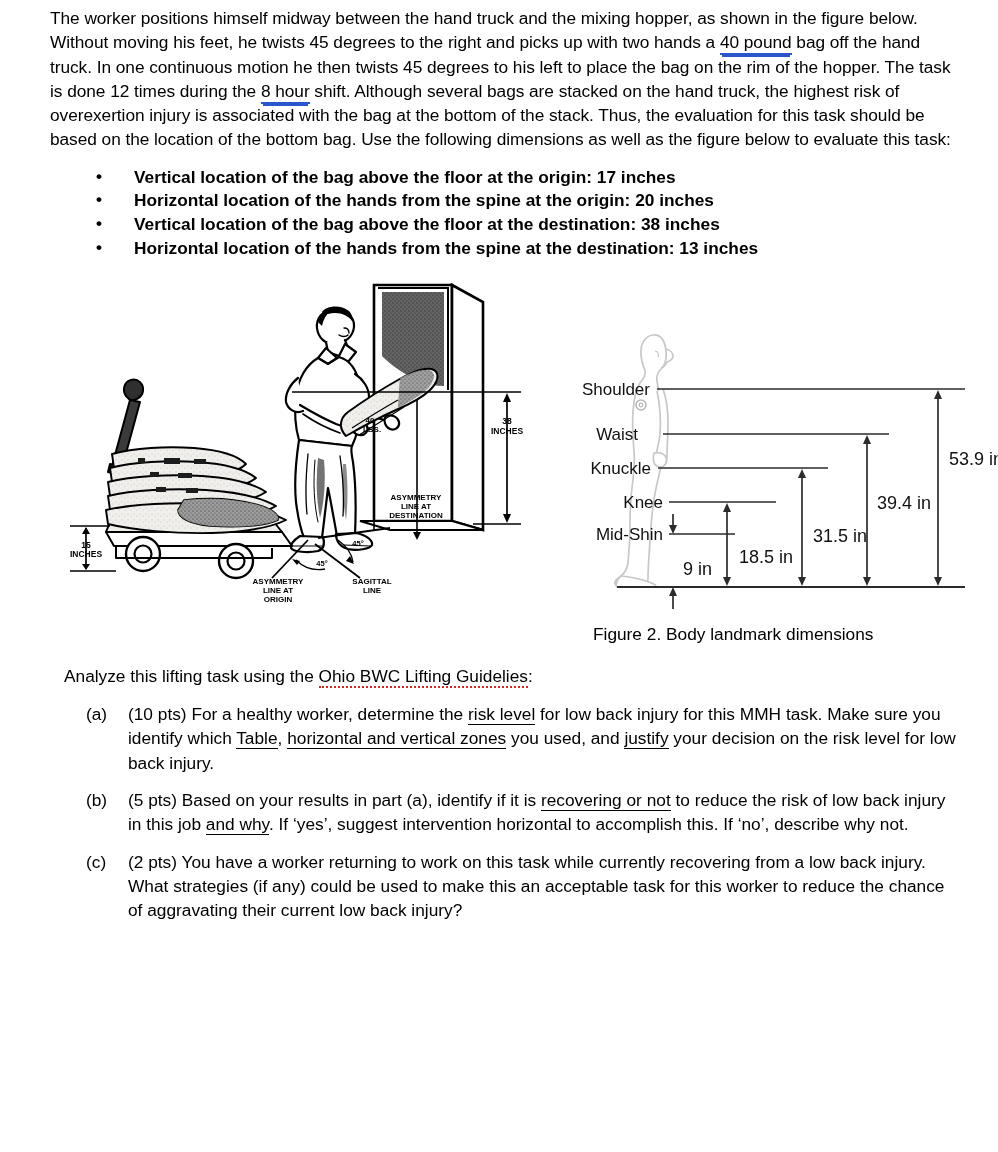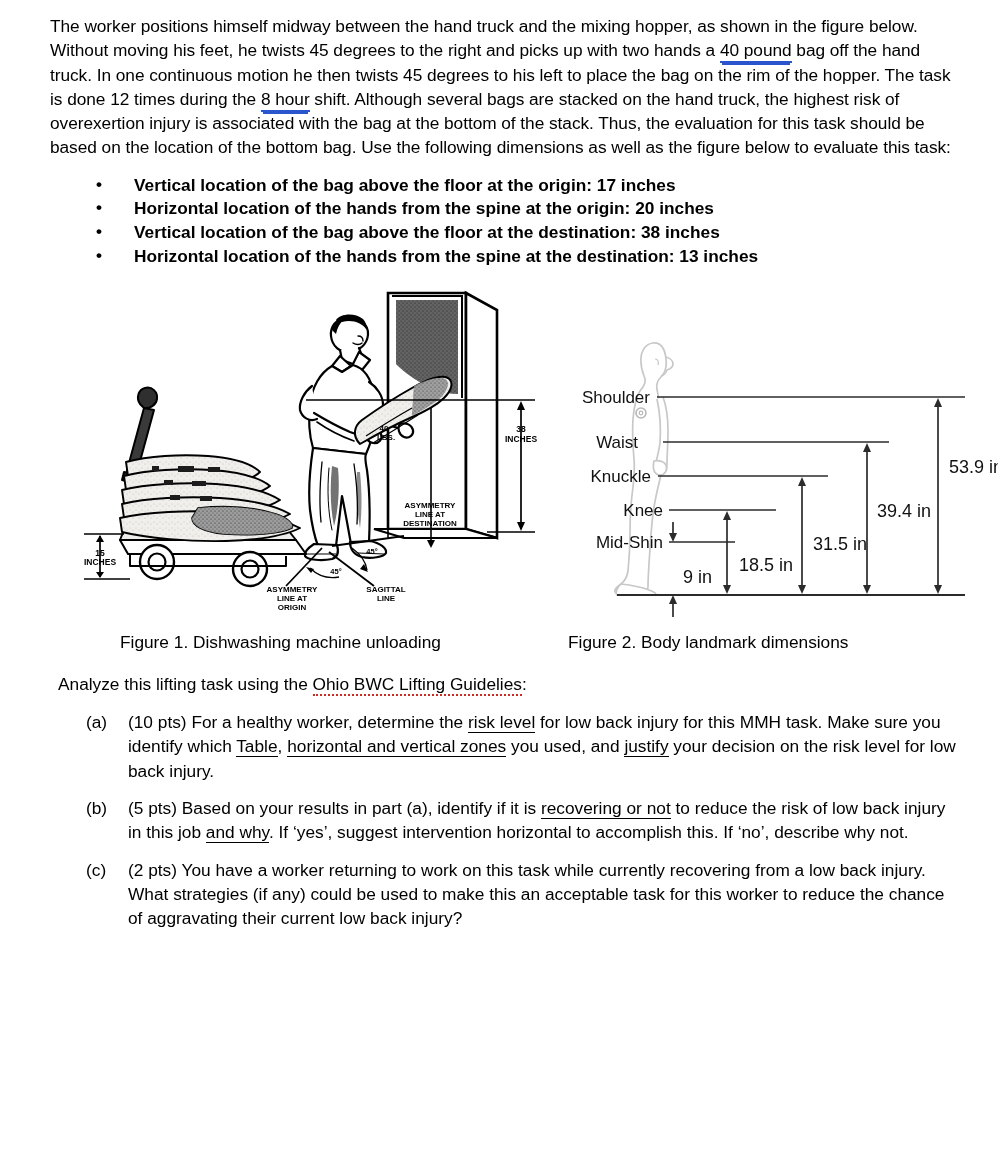--- a/index.html
+++ b/index.html
@@ -13,21 +13,21 @@
     font-family: "Liberation Sans", sans-serif;
     color: #000000;
     overflow: hidden;
     position: relative;
   }
   .page {
     position: relative;
     width: 998px;
     height: 1152px;
     box-sizing: border-box;
-    padding: 14px 40px 0 50px;
+    padding: 6px 40px 0 50px;
   }
   p.para {
     margin: 0;
     font-size: 17.3px;
     line-height: 24.3px;
     text-align: left;
     letter-spacing: -0.05px;
   }
   .u-blue {
     text-decoration: none;
@@ -63,21 +63,21 @@
   }
 
   
   .figures {
     position: relative;
     height: 340px;
     margin-top: 18px;
   }
   .fig1 {
     position: absolute;
-    left: 24px;
+    left: 10px;
     top: 0px;
     width: 470px;
     height: 330px;
   }
   .fig2 {
     position: absolute;
     left: 495px;
     top: 35px;
     width: 460px;
     height: 300px;
@@ -88,26 +88,26 @@
     height: 30px;
   }
   .cap1 {
     position: absolute;
     left: 70px;
     top: 0;
     font-size: 17.3px;
   }
   .cap2 {
     position: absolute;
-    left: 518px;
+    left: 543px;
     top: 0;
     font-size: 17.3px;
   }
   .analyze {
-    margin: 10px 0 0 8px;
+    margin: 10px 0 0 14px;
     font-size: 17.3px;
     line-height: 24px;
   }
   ol.parts {
     margin: 14px 0 0 0;
     padding: 0;
     list-style: none;
   }
   ol.parts > li {
     position: relative;
@@ -388,21 +388,20 @@
           <text x="332" y="196">39.4 in</text>
           <text x="268" y="229">31.5 in</text>
           <text x="194" y="250">18.5 in</text>
           <text x="138" y="262">9 in</text>
         </g>
       </svg>
     </div>
   </div>
 
   <div class="captions">
-    <div class="cap1">Figure 1.  Dishwashing machine unloading</div>
     <div class="cap2">Figure 2.  Body landmark dimensions</div>
   </div>
 
   <p class="analyze"><span>Analyze this lifting task using the </span><span class="u-black spellerr">Ohio BWC Lifting Guidelies</span><span>:</span></p>
 
   <ol class="parts">
 
     <li>
       <span class="marker">(a)</span><span>(10 pts) For a healthy worker, determine the </span><span class="u-black">risk level</span><span> for low back injury for this MMH task.  Make sure you identify which </span><span class="u-black">Table</span><span>, </span><span class="u-black">horizontal and vertical zones</span><span> you used, and </span><span class="u-black">justify</span><span> your decision on the risk level for low back injury.</span>
     </li>

